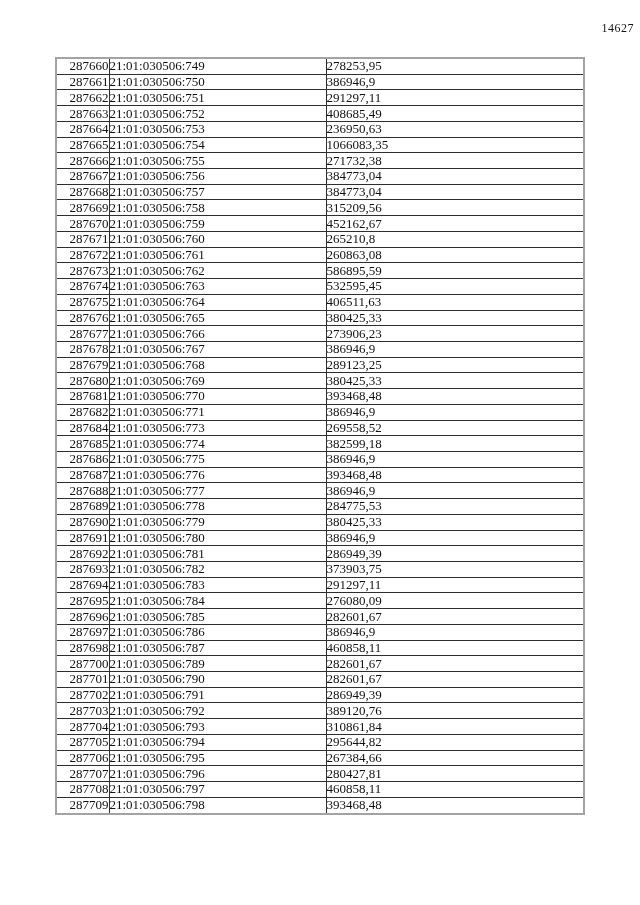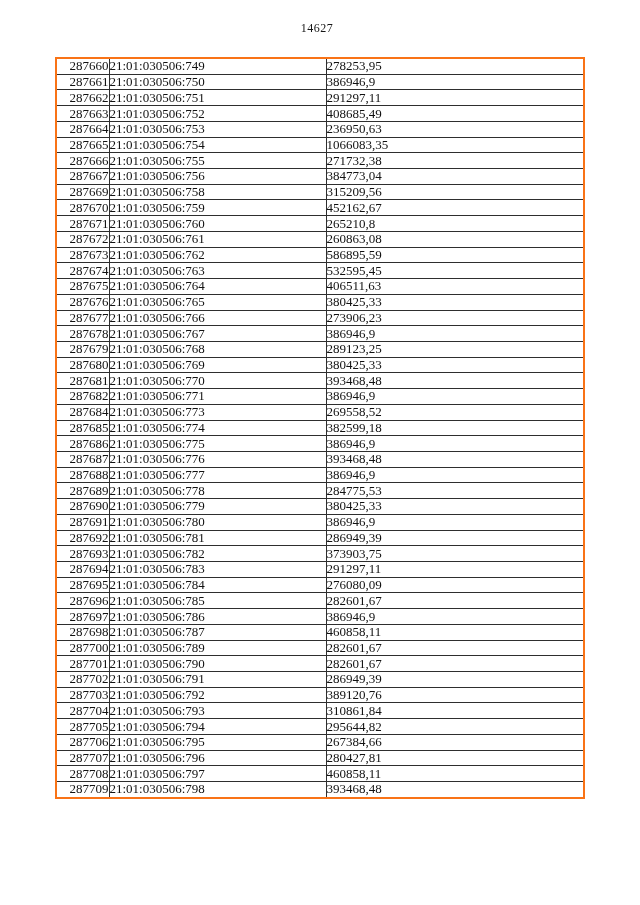--- a/index.html
+++ b/index.html
@@ -13,33 +13,33 @@
     height: 905px;
     font-family: "Liberation Serif", serif;
     color: #0b0b0b;
     overflow: hidden;
   }
   .page-number {
     position: absolute;
     top: 21px;
     left: 0;
     width: 634px;
-    text-align: center;
+    text-align: right;
     font-size: 12px;
     letter-spacing: 0.5px;
     color: #141414;
   }
   table.data-table {
     position: absolute;
     left: 55px;
     top: 57px;
     width: 528px;
     border-collapse: collapse;
     table-layout: fixed;
-    border: 2px solid #f97316;
+    border: 2px solid #a3a3a3;
   }
   table.data-table td {
     border: 1px solid #2e2e2e;
     height: 14.72px;
     padding: 0;
     font-size: 13px;
     line-height: 14px;
     vertical-align: middle;
     white-space: nowrap;
     overflow: hidden;
@@ -112,20 +112,25 @@
     <td class="cell-time">21:01:030506:755</td>
     <td class="cell-value">271732,38</td>
   </tr>
 
   <tr>
     <td class="cell-id">287667</td>
     <td class="cell-time">21:01:030506:756</td>
     <td class="cell-value">384773,04</td>
   </tr>
 
+  <tr>
+    <td class="cell-id">287668</td>
+    <td class="cell-time">21:01:030506:757</td>
+    <td class="cell-value">384773,04</td>
+  </tr>
 
   <tr>
     <td class="cell-id">287669</td>
     <td class="cell-time">21:01:030506:758</td>
     <td class="cell-value">315209,56</td>
   </tr>
 
   <tr>
     <td class="cell-id">287670</td>
     <td class="cell-time">21:01:030506:759</td>

